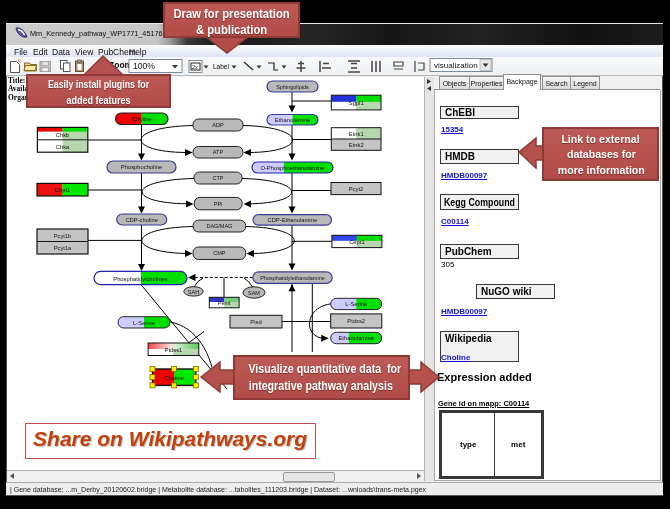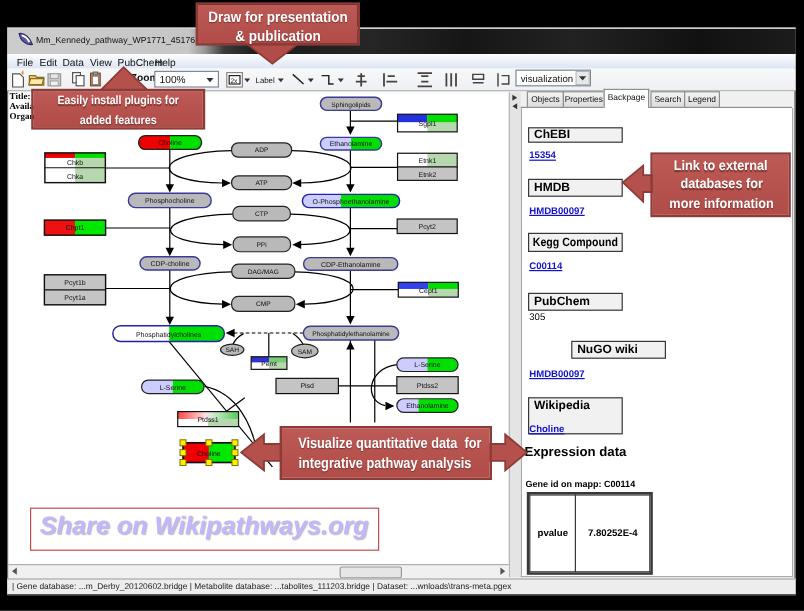--- a/index.html
+++ b/index.html
@@ -347,28 +347,28 @@
   <div class="pbox" style="top:149px;height:15px;line-height:14px;">HMDB</div>
   <div class="plink" style="top:171px;">HMDB00097</div>
   <div class="pbox" style="top:194px;height:16px;line-height:15px;font-size:10px;padding-left:3px;"><span style="display:inline-block;transform:scaleX(0.88);transform-origin:0 50%;">Kegg Compound</span></div>
   <div class="plink" style="top:217px;">C00114</div>
   <div class="pbox" style="top:244px;height:15px;line-height:14px;">PubChem</div>
   <div class="ptext" style="top:260px;">305</div>
   <div class="pbox" style="top:284px;height:15px;line-height:14px;margin-left:36px;">NuGO wiki</div>
   <div class="plink" style="top:307px;">HMDB00097</div>
   <div class="pbox" style="top:331px;height:31px;line-height:14px;">Wikipedia</div>
   <div class="plink" style="top:353px;">Choline</div>
-  <div class="abs" style="left:437px;top:371px;font-size:11px;font-weight:bold;">Expression data</div>
-  <div class="abs" style="left:438px;top:399px;font-size:7.5px;font-weight:bold;">Gene id on mapp: C00114</div>
+  <div class="abs" style="left:437px;top:371px;font-size:11px;font-weight:bold;">Expression added</div>
+  <div class="abs" style="left:438px;top:399px;font-size:7.5px;font-weight:bold;text-decoration:underline;">Gene id on mapp: C00114</div>
   <div class="abs" id="xtable">
     <table>
     <tbody>
     <tr>
-          <td>pvalue</td>
-          <td>7.80252E-4</td>
+          <td>type</td>
+          <td>met</td>
         </tr>
   </tbody>
     </table>
   </div>
 
   <svg class="abs" style="left:6px;top:57px" width="657" height="19" viewBox="0 0 657 19" xmlns="http://www.w3.org/2000/svg">
     <g font-family="Liberation Sans, sans-serif">
 
     <path d="M4.5,4.5 h6 l3,3 v8 h-9 z" fill="#fff" stroke="#555" stroke-width="1"></path>
     <path d="M12,3 l1.5,2 M13,2 l0,3" stroke="#caa53a" stroke-width="1.2" fill="none"></path>
@@ -429,21 +429,21 @@
     <path d="M2,2 l4,2.5 -4,2.5 z" fill="#333"></path>
     <path d="M6,9 l-4,2.5 4,2.5 z" fill="#333"></path>
   </svg>
 
   <svg class="abs" style="left:7px;top:470px" width="417" height="12" viewBox="0 0 417 12" xmlns="http://www.w3.org/2000/svg">
     <path d="M7,3 l-4,3 4,3 z" fill="#555"></path>
     <path d="M410,3 l4,3 -4,3 z" fill="#555"></path>
   </svg>
 
   <div class="abs" style="left:24.6px;top:423.3px;width:291px;height:36px;background:#fff;border:1px solid #c0504d;box-sizing:border-box;"></div>
-  <div class="abs" style="left:24.6px;top:427px;width:291px;text-align:center;font-size:21px;font-weight:bold;font-style:italic;color:#c4b5fd;text-shadow:1px 1px 1px #bbb;">Share on Wikipathways.org</div>
+  <div class="abs" style="left:24.6px;top:427px;width:291px;text-align:center;font-size:21px;font-weight:bold;font-style:italic;color:#c2410c;text-shadow:1px 1px 1px #bbb;">Share on Wikipathways.org</div>
 
   <svg class="abs" style="left:198px;top:36px" width="58" height="19" viewBox="0 0 58 19" xmlns="http://www.w3.org/2000/svg">
     <path d="M7,0 L51,0 L29,17 Z" fill="#b14c48" stroke="#8e3b37" stroke-width="1.5"></path>
   </svg>
   <div class="co" style="left:163px;top:2px;width:137px;height:36px;font-size:12.5px;line-height:16px;padding-top:2px;"><span style="display:inline-block;white-space:nowrap;transform:scaleX(0.9);transform-origin:50% 50%;">Draw for presentation</span><br><span style="display:inline-block;transform:scaleX(0.9);">&amp; publication</span></div>
 
   <svg class="abs" style="left:80px;top:54px" width="48" height="22" viewBox="0 0 48 22" xmlns="http://www.w3.org/2000/svg">
     <path d="M4,21 L43,21 L23,2 Z" fill="#b4514d" stroke="#8e3b37" stroke-width="1.5"></path>
   </svg>
   <div class="co" style="left:26px;top:74.4px;width:145px;height:34px;font-size:10px;line-height:16px;padding-top:1px;"><span style="display:inline-block;white-space:nowrap;transform:scaleX(0.88);transform-origin:50% 50%;">Easily install plugins for</span><br><span style="display:inline-block;transform:scaleX(0.9);">added features</span></div>

